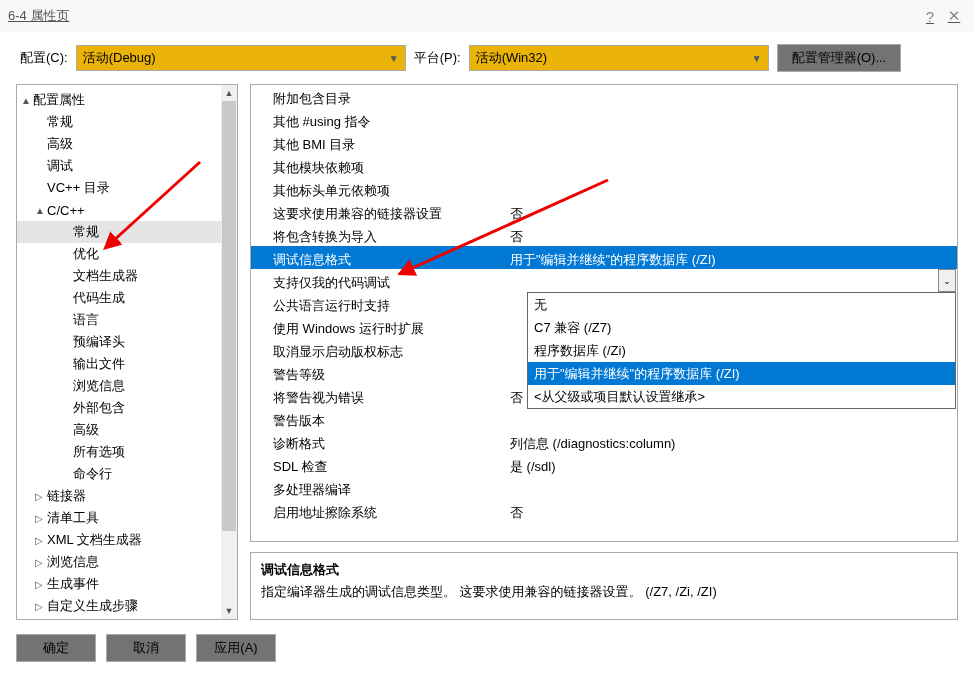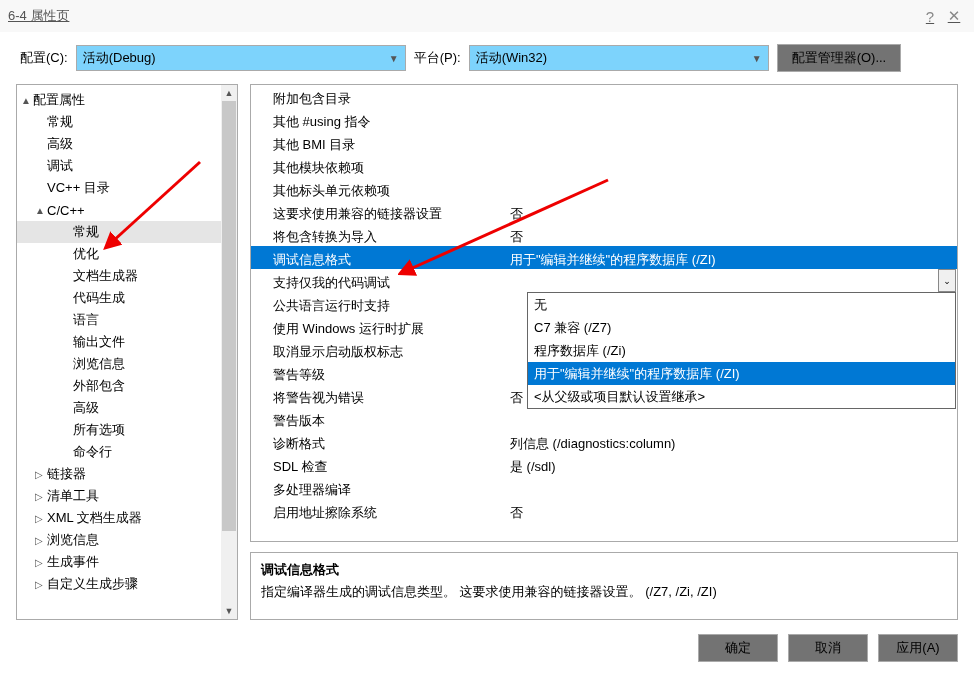--- a/index.html
+++ b/index.html
@@ -30,21 +30,21 @@
   gap: 8px;
   padding: 12px 16px 12px 20px;
 }
 .topbar label { white-space: nowrap; }
 .select-like {
   border: 1px solid #aaa;
   height: 26px;
   display: flex;
   align-items: center;
   padding: 0 6px;
-  background: #7dd3fc;
+  background: #eab308;
   position: relative;
 }
 .select-like .val { flex: 1; }
 .select-like .chev { font-size: 10px; color: #555; }
 .cfg-select { flex: 1; max-width: 330px; }
 .plat-select { flex: 1; max-width: 300px; }
 .btn {
   border: 1px solid #aaa;
   background: #737373;
   height: 28px;
@@ -136,21 +136,20 @@
 .dropdown .opt.sel { background: #0078d4; color: #fff; }
 .desc {
   border: 1px solid #aaa;
   padding: 8px 10px;
   height: 68px;
 }
 .desc .t { font-weight: bold; }
 .desc .d { margin-top: 4px; }
 .footer {
   display: flex;
-  justify-content: flex-end;
   gap: 10px;
   padding: 14px 16px;
 }
 .footer .btn { min-width: 80px; justify-content: center; }
 .annot {
   position: absolute;
   color: #e00;
   font-size: 17px;
   font-weight: 500;
   pointer-events: none;
@@ -237,20 +236,23 @@
         <span>优化</span>
       </div>
       <div class="tree-item lvl2">
         <span>文档生成器</span>
       </div>
       <div class="tree-item lvl2">
         <span>代码生成</span>
       </div>
       <div class="tree-item lvl2">
         <span>语言</span>
+      </div>
+      <div class="tree-item lvl2">
+        <span>预编译头</span>
       </div>
       <div class="tree-item lvl2">
         <span>输出文件</span>
       </div>
       <div class="tree-item lvl2">
         <span>浏览信息</span>
       </div>
       <div class="tree-item lvl2">
         <span>外部包含</span>
       </div>

